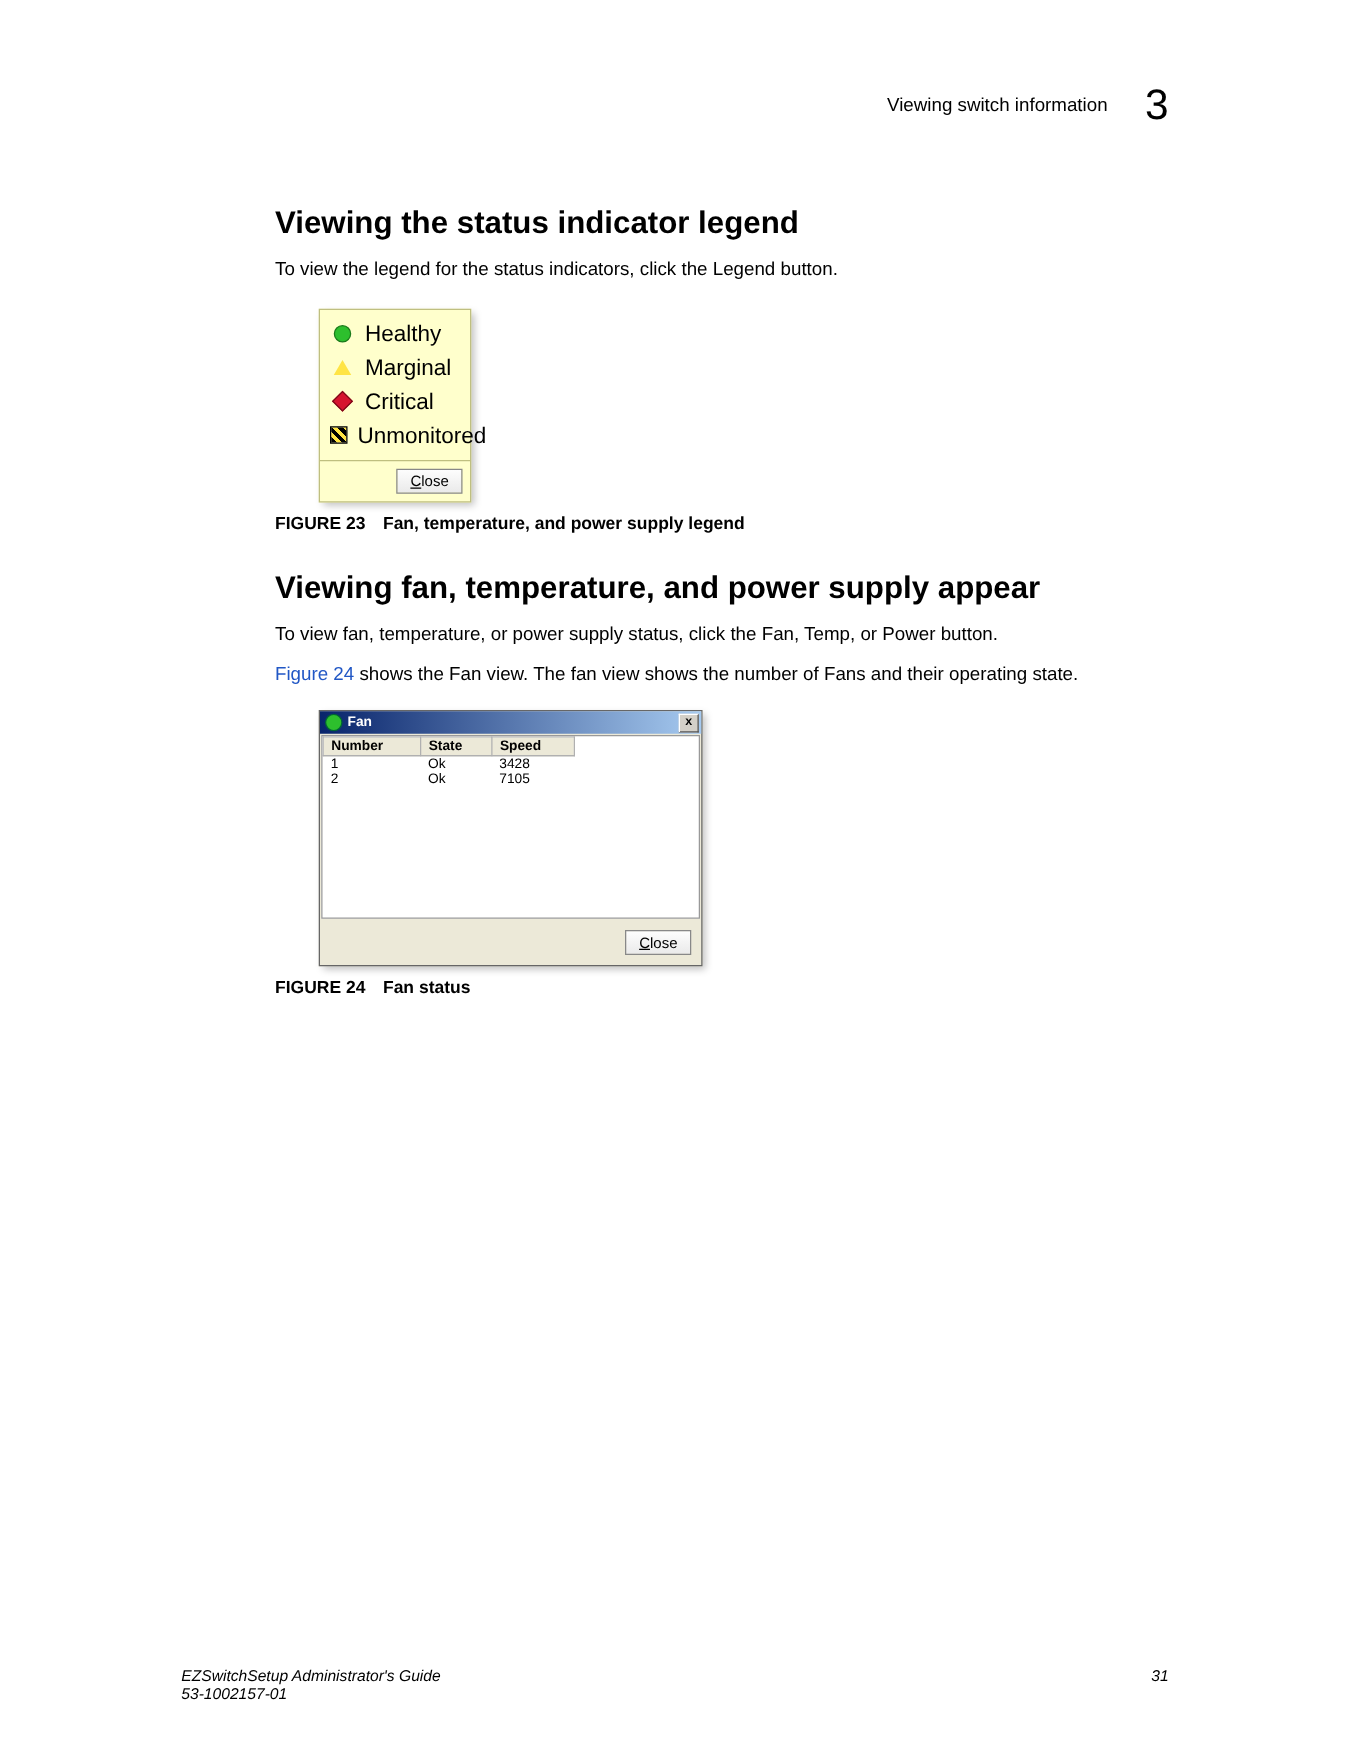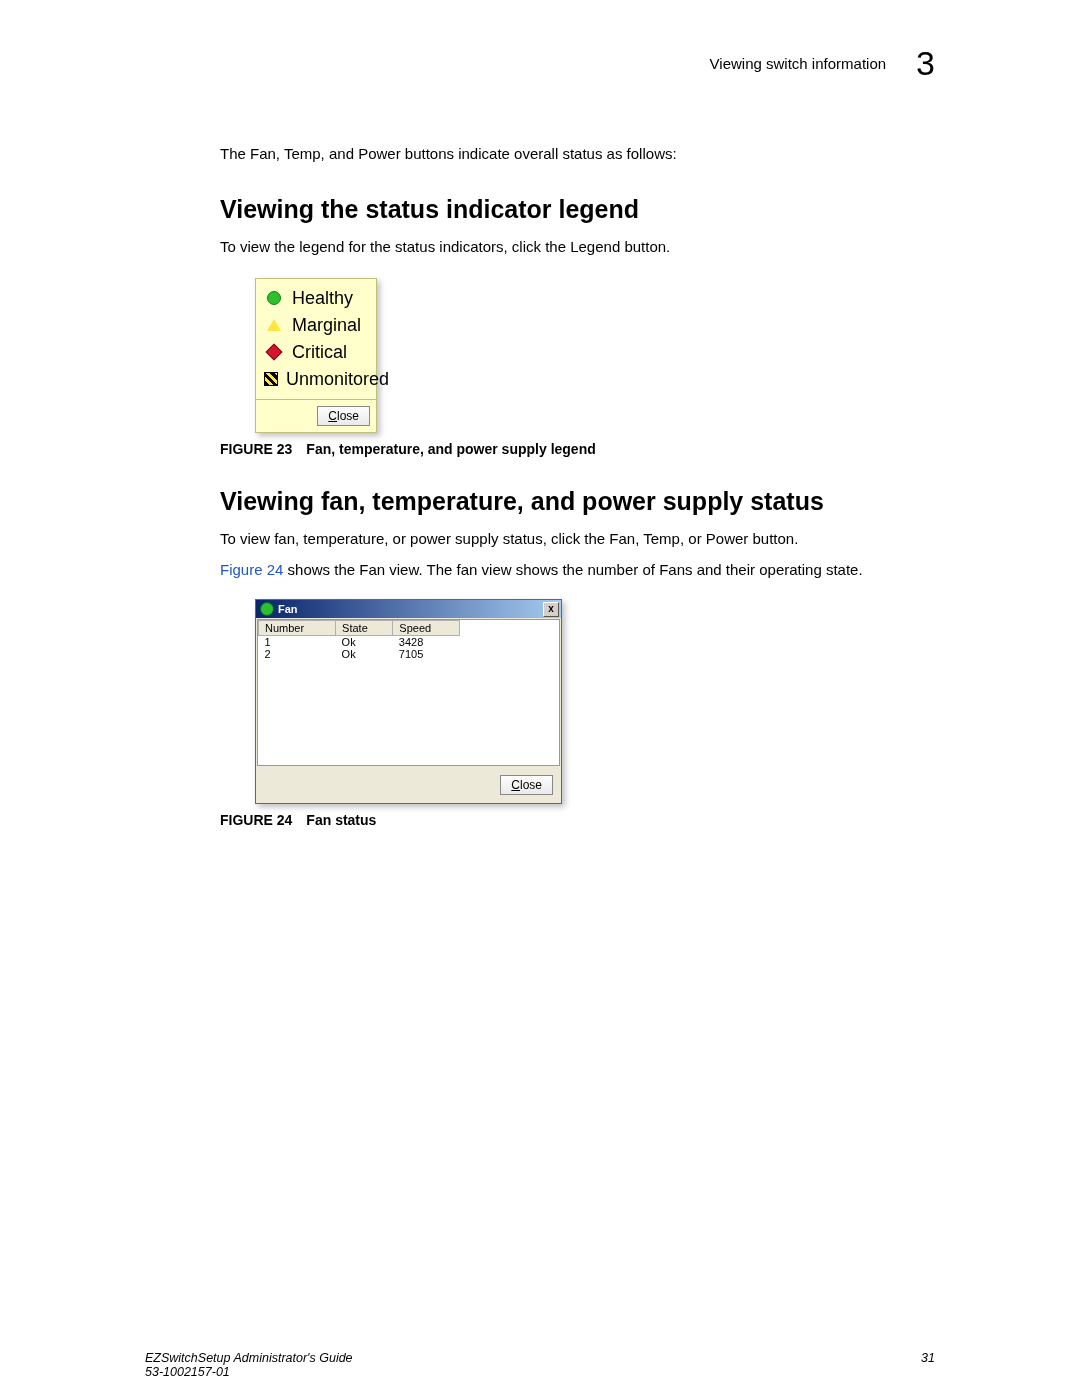--- a/index.html
+++ b/index.html
@@ -4,21 +4,21 @@
 <style>
   body {
     margin: 0;
     padding: 0;
     background: #fff;
     font-family: Arial, Helvetica, sans-serif;
     color: #000;
     width: 1080px;
   }
   .page {
-    padding: 44px 145px 30px 220px;
+    padding: 65px 145px 30px 220px;
     box-sizing: border-box;
     width: 1080px;
     position: relative;
     min-height: 1397px;
   }
   .header-row {
     display: flex;
     align-items: center;
     justify-content: flex-end;
     margin-bottom: 60px;
@@ -172,54 +172,53 @@
   }
   .fan-table {
     border-collapse: collapse;
     width: 67%;
     font-size: 11px;
   }
   .fan-table th {
     background: #ece9d8;
     border: 1px solid #b0b0b0;
     text-align: left;
-    font-weight: normal;
+    font-weight: bold;
     padding: 1px 6px;
   }
   .fan-table td {
     padding: 0px 6px;
   }
   .fan-btnrow {
     text-align: right;
     padding: 8px;
   }
 
   .footer {
     position: absolute;
-    bottom: 18px;
+    bottom: 35px;
     left: 145px;
     right: 145px;
     display: flex;
     justify-content: space-between;
     font-style: italic;
     font-size: 12.5px;
   }
   .footer .right { font-style: italic; }
 </style>
 </head>
 <body>
 
 <div class="page">
 
   <div class="header-row">
     <span class="header-title">Viewing switch information</span>
     <span class="header-num">3</span>
   </div>
 
-  <p class="body-text">The Fan, Temp, and Power buttons indicate overall status as follows:</p>
 
 
   <h2 class="section">Viewing the status indicator legend</h2>
 
   <p class="body-text">
     <span>To view the legend for the status indicators, click the </span><b>Legend</b><span> button.</span>
   </p>
 
 
   <div class="legend-box">
@@ -251,21 +250,21 @@
     </div>
     <div class="legend-btnrow">
       <button class="win-btn"><span class="mn">C</span><span>lose</span></button>
     </div>
   </div>
 
   <p class="fig-caption">
     <span class="lbl">FIGURE 23</span><span>Fan, temperature, and power supply legend</span>
   </p>
 
-  <h2 class="section">Viewing fan, temperature, and power supply status</h2>
+  <h2 class="section">Viewing fan, temperature, and power supply appear</h2>
 
   <p class="body-text">
     <span>To view fan, temperature, or power supply status, click the </span><b>Fan</b><span>, </span><b>Temp</b><span>, or </span><b>Power</b><span> button.</span>
   </p>
 
   <p class="body-text">
     <span class="link-blue">Figure 24</span><span> shows the </span><b>Fan</b><span> view. The fan view shows the number of Fans and their operating state.</span>
   </p>
 
   <div class="fan-dialog">

